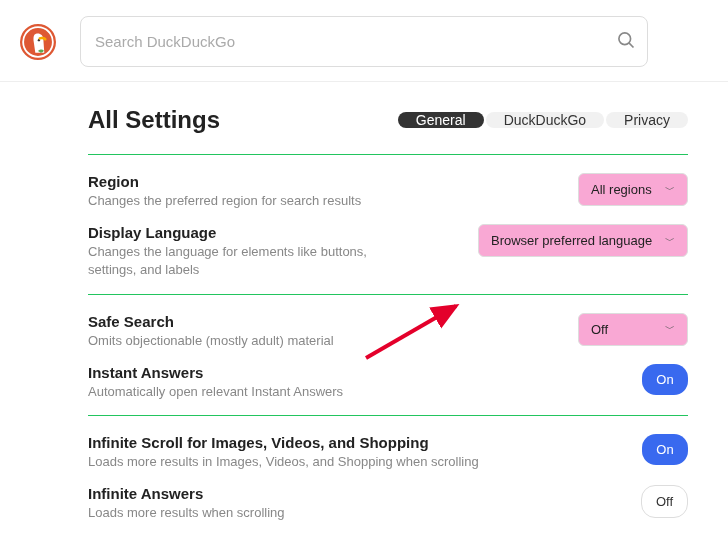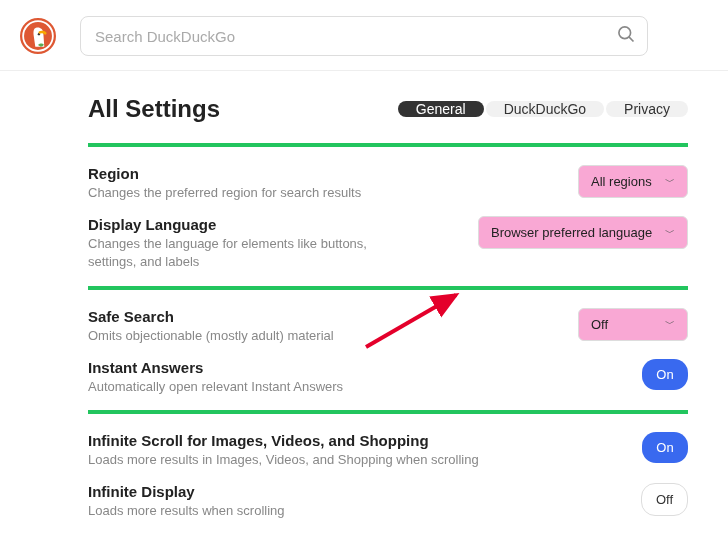--- a/index.html
+++ b/index.html
@@ -23,21 +23,21 @@
       flex-shrink: 0;
       margin-right: 24px;
     }
     .search-wrap {
       flex: 1;
       position: relative;
       max-width: 568px;
     }
     .search-input {
       width: 100%;
-      height: 40px;
+      height: 51px;
       border: 1px solid #ddd;
       border-radius: 8px;
       padding: 0 44px 0 14px;
       font-size: 15px;
       color: #333;
       outline: none;
     }
     .search-input::placeholder { color: #aaa; }
     .search-icon {
       position: absolute;
@@ -66,21 +66,21 @@
       padding: 0 18px;
       border-radius: 20px;
       font-size: 14px;
       font-weight: 500;
       cursor: pointer;
       background: #f1f1f1;
       color: #333;
     }
     .tab.active { background: #333; color: #fff; }
     .section {
-      border-top: 4px solid #22c55e;
+      border-top: 1px solid #22c55e;
       padding: 18px 0 14px 0;
     }
     .row {
       display: flex;
       justify-content: space-between;
       align-items: flex-start;
       margin-bottom: 14px;
     }
     .row:last-child { margin-bottom: 0; }
     .row-text { flex: 1; padding-right: 16px; }
@@ -209,21 +209,21 @@
       <div class="row-text">
         <div class="row-title">Infinite Scroll for Images, Videos, and Shopping</div>
         <div class="row-desc">Loads more results in Images, Videos, and Shopping when scrolling</div>
       </div>
       <div class="row-control">
         <div class="toggle on">On</div>
       </div>
     </div>
     <div class="row">
       <div class="row-text">
-        <div class="row-title">Infinite Display</div>
+        <div class="row-title">Infinite Answers</div>
         <div class="row-desc">Loads more results when scrolling</div>
       </div>
       <div class="row-control">
         <div class="toggle off">Off</div>
       </div>
     </div>
   </div>
 
   <svg class="arrow-annot" style="left:358px; top:214px;" width="110" height="70" viewBox="0 0 110 70">
     <defs>

